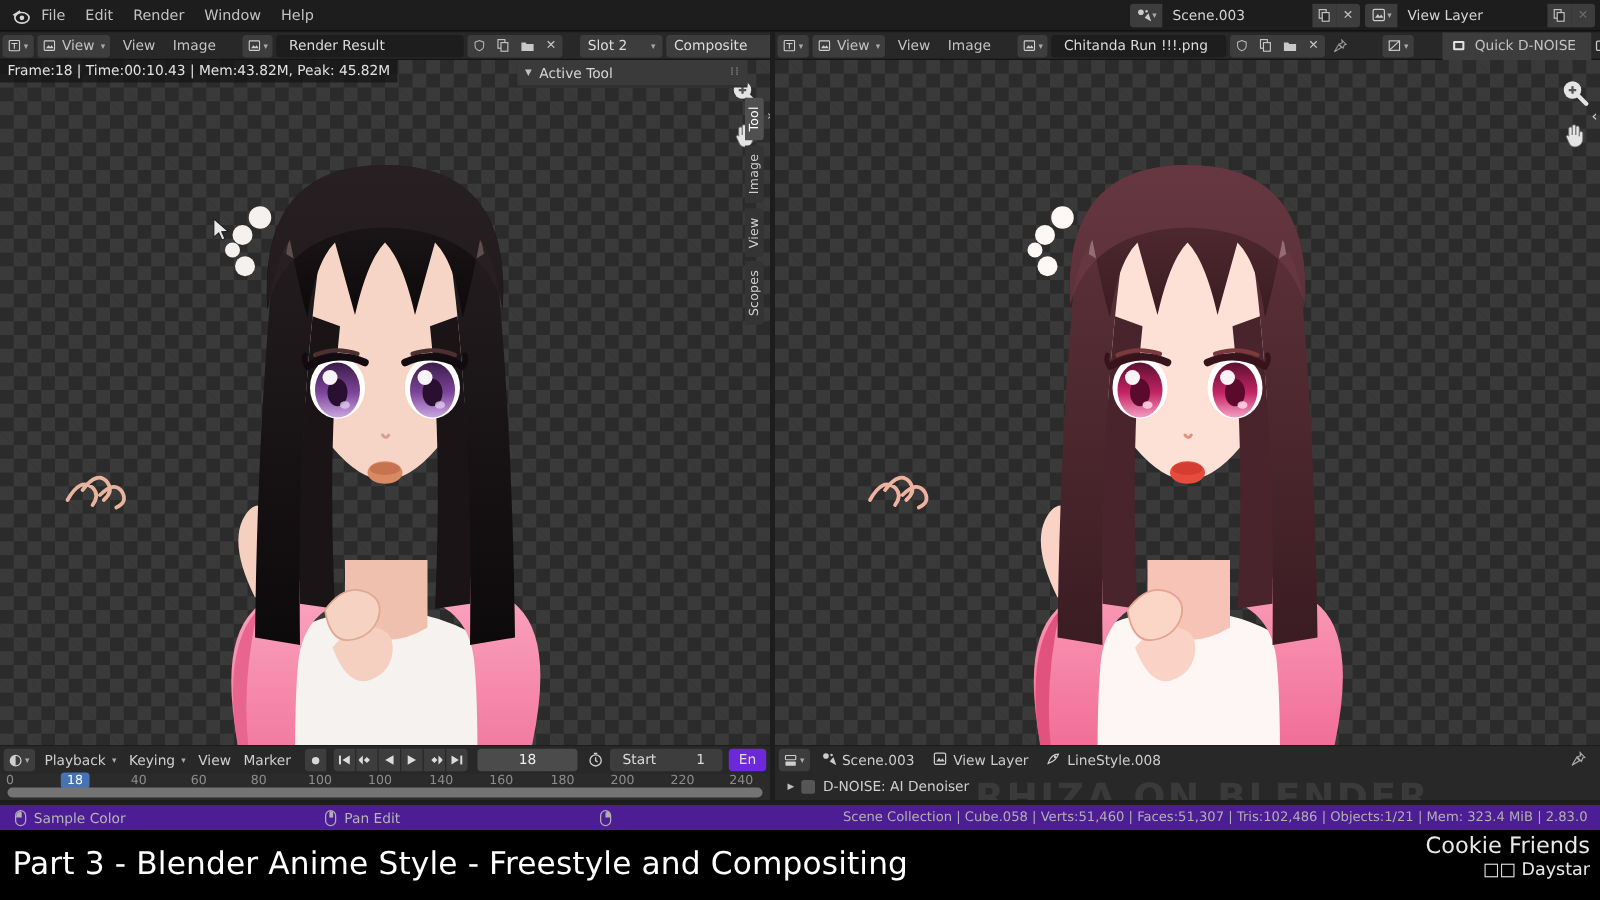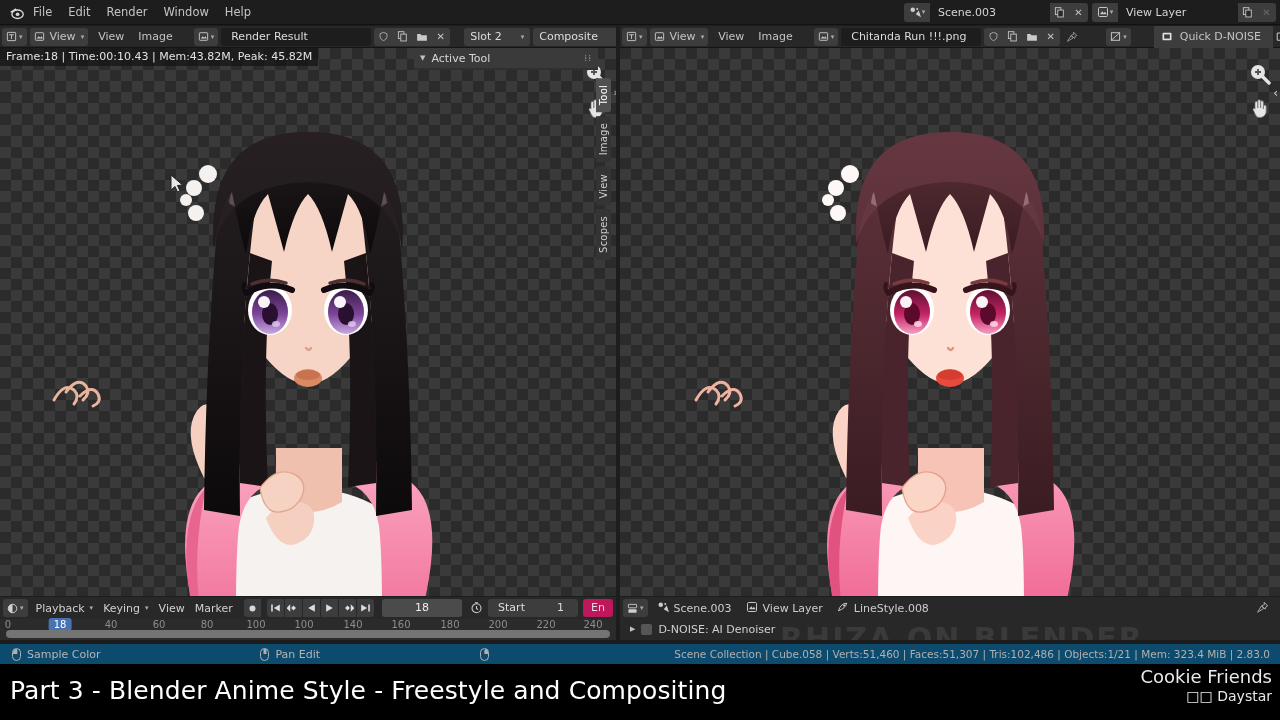--- a/index.html
+++ b/index.html
@@ -111,39 +111,39 @@
   .tl-tbtn { width:17px; height:18px; display:flex; align-items:center; justify-content:center; color:#d8d8d8; font-size:9px; background:#3d3d3d; }
   .tl-tbtn.rec { background:#3d3d3d; border-radius:3px 0 0 3px; margin-right:5px; color:#cfcfcf; }
   .tl-frame {
     height:18px; background:#4b4b4b; border-radius:3px; color:#efefef; font-size:11px;
     line-height:18px; text-align:center; width:86px; margin-left:8px;
   }
   .tl-startwrap { display:flex; align-items:center; height:18px; margin-left:8px; gap:5px; }
   .tl-start { height:18px; background:#3d3d3d; border-radius:3px; color:#ddd; font-size:11px; line-height:18px; display:flex; width:90px; }
   .tl-start span:first-child { padding-left:10px; }
   .tl-start span:last-child { margin-left:auto; padding-right:14px; }
-  .tl-end { height:18px; background:#be185d; border-radius:3px; color:#ddd; font-size:11px; line-height:18px; padding:0 8px; }
+  .tl-end { height:18px; background:#6d28d9; border-radius:3px; color:#ddd; font-size:11px; line-height:18px; padding:0 8px; }
   .tl-ruler { position:relative; height:16px; background:#2b2b2b; }
   .tl-tick { position:absolute; top:0; font-size:10px; color:#8d8d8d; transform:translateX(-50%); }
   .tl-playhead {
     position:absolute; top:-1px; background:#4772b3; color:#fff; font-size:10px;
     border-radius:3px; padding:1px 5px; transform:translateX(-50%);
   }
   .tl-scrollbar { position:absolute; left:6px; right:6px; height:8px; background:#747474; border-radius:4px; }
 
   
   .outliner-header { height:22px; background:#282828; display:flex; align-items:center; padding:0 3px; gap:2px; }
   .ol-crumb { display:flex; align-items:center; gap:5px; color:#cdcdcd; font-size:11px; padding:0 8px 0 4px; }
   .ol-row { display:flex; align-items:center; height:20px; background:#282828; gap:6px; padding-left:10px; color:#cfcfcf; font-size:11px; }
   .ol-box { width:11px; height:11px; background:#565656; border-radius:2px; }
 
   
   .statusbar {
     position:absolute; left:0; bottom:56px; width:1280px; height:20px;
-    background:#0c4a6e; display:flex; align-items:center;
+    background:#4c1d95; display:flex; align-items:center;
   }
   .sb-item { display:flex; align-items:center; gap:6px; color:#b5b5b5; font-size:11px; }
   .mouse-icon { width:9px; height:13px; border:1.3px solid #b0b0b0; border-radius:5px; position:relative; }
   .mouse-icon::after { content:''; position:absolute; left:50%; top:1px; width:1.3px; height:4px; background:#b0b0b0; transform:translateX(-50%); }
   .mouse-icon.left::before { content:''; position:absolute; left:0; top:0; width:3.5px; height:5px; background:#b0b0b0; border-radius:4px 0 0 0; }
   .mouse-icon.mid::before { content:''; position:absolute; left:50%; top:0px; width:3px; height:5px; background:#b0b0b0; transform:translateX(-50%); }
   .mouse-icon.right::before { content:''; position:absolute; right:0; top:0; width:3.5px; height:5px; background:#b0b0b0; border-radius:0 4px 0 0; }
   .sb-stats { margin-left:auto; color:#b0b0b0; font-size:10.5px; padding-right:10px; white-space:nowrap; }
 
   

